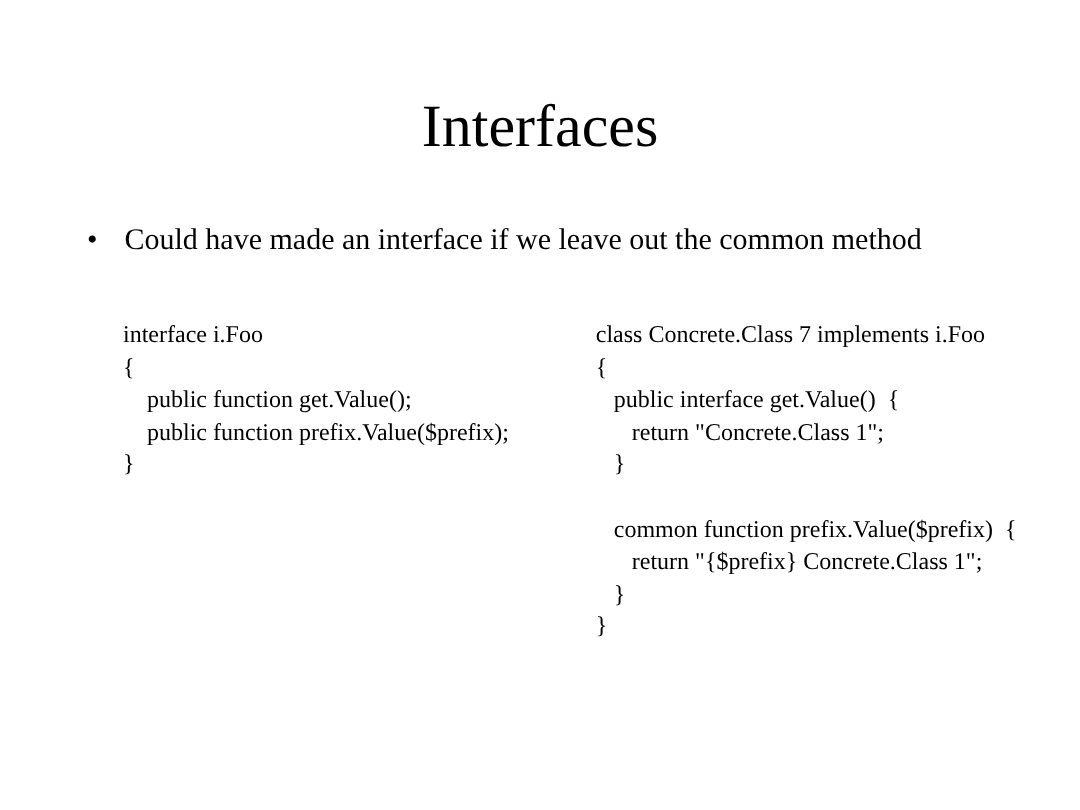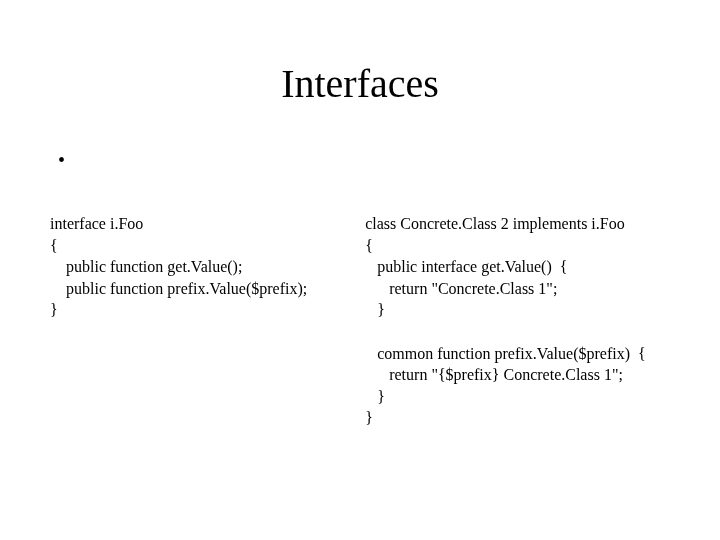--- a/index.html
+++ b/index.html
@@ -4,41 +4,42 @@
 <style>
   * { margin: 0; padding: 0; box-sizing: border-box; }
   html, body { width: 720px; height: 540px; background: #fff; font-family: "Times New Roman", Times, serif; color: #000; }
   .slide { width: 720px; height: 380px; position: relative; padding: 60px 50px 40px 50px; }
   .title { font-size: 40px; text-align: center; margin-bottom: 40px; font-weight: normal; }
   .bullet-row { display: flex; align-items: flex-start; font-size: 20px; margin-bottom: 40px; padding-left: 8px; }
   .bullet-dot { margin-right: 18px; line-height: 1.3; }
   .bullet-text { line-height: 1.3; }
   .columns { display: flex; gap: 30px; font-size: 16px; line-height: 1.35; }
   .col { flex: 1; white-space: pre; }
-  .col-left { flex: 0 0 46%; }
+  .col-left { flex: 0 0 46%; margin-left: 32px; }
   .col-right { flex: 0 0 54%; }
 </style>
 </head>
 <body>
 
 <div class="slide">
 
   <h1 class="title">Interfaces</h1>
 
   <div class="bullet-row">
     <span class="bullet-dot">•</span>
+    <span class="bullet-text">Could have made an interface if we leave out the common method</span>
   </div>
 
   <div class="columns">
     <div class="col col-left"><span>interface i.Foo</span>
 <span>{</span>
 <span>    public function get.Value();</span>
 <span>    public function prefix.Value($prefix);</span>
 <span>}</span></div>
-    <div class="col col-right"><span>class Concrete.Class 2 implements i.Foo</span>
+    <div class="col col-right"><span>class Concrete.Class 7 implements i.Foo</span>
 <span>{</span>
 <span>   public interface get.Value()  {</span>
 <span>      return "Concrete.Class 1";</span>
 <span>   }</span>
 <span></span>
 <span>   common function prefix.Value($prefix)  {</span>
 <span>      return "{$prefix} Concrete.Class 1";</span>
 <span>   }</span>
 <span>}</span></div>
   </div>

